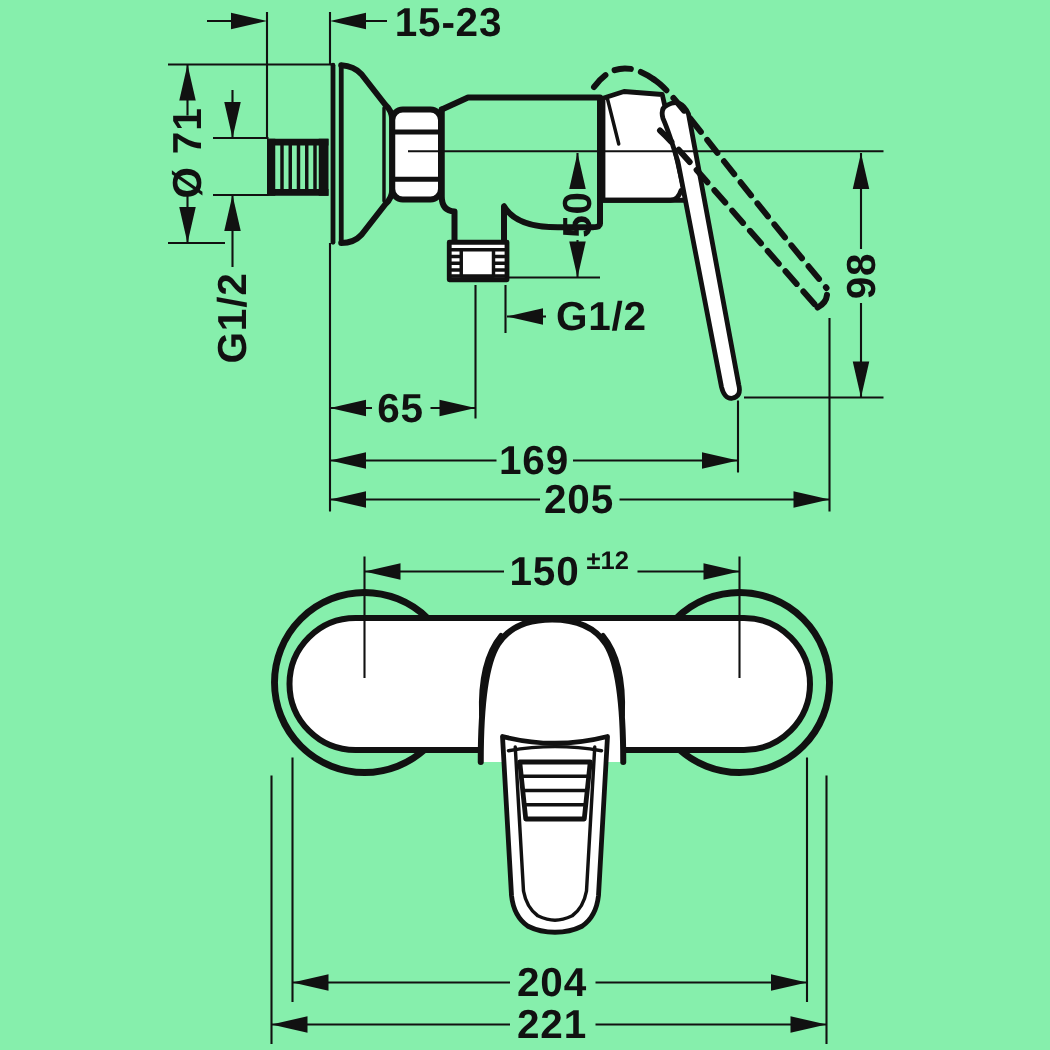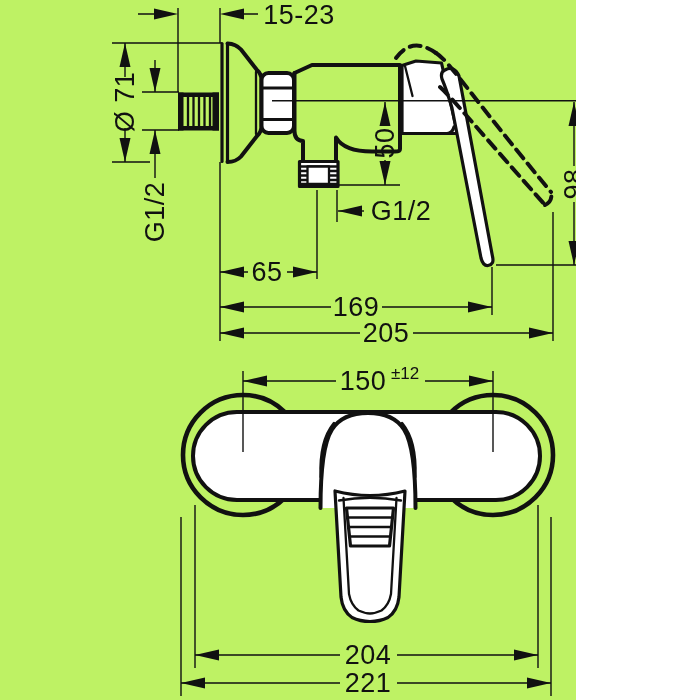--- a/index.html
+++ b/index.html
@@ -1,16 +1,16 @@
 <!DOCTYPE html>
 <html><head>
 <meta charset="utf-8">
 <style>
   html,body{margin:0;padding:0;background:#ffffff;}
-  .canvas{position:relative;width:576px;height:700px;background:#bef264;overflow:hidden;}
+  .canvas{position:relative;width:700px;height:700px;background:#86efac;overflow:hidden;font-weight:bold;}
   svg{display:block;}
   .ln{stroke:#111111;fill:none;stroke-linecap:round;stroke-linejoin:round;}
   .s5{stroke-width:4.6;}
   .s4{stroke-width:4;}
   .s3{stroke-width:3.2;}
   .s2{stroke-width:2.3;}
   .thin{stroke-width:1.4;stroke-linecap:butt;}
   .fillw{fill:#ffffff;}
   .blk{fill:#111111;stroke:none;}
   .dash{stroke-dasharray:11 7;}

